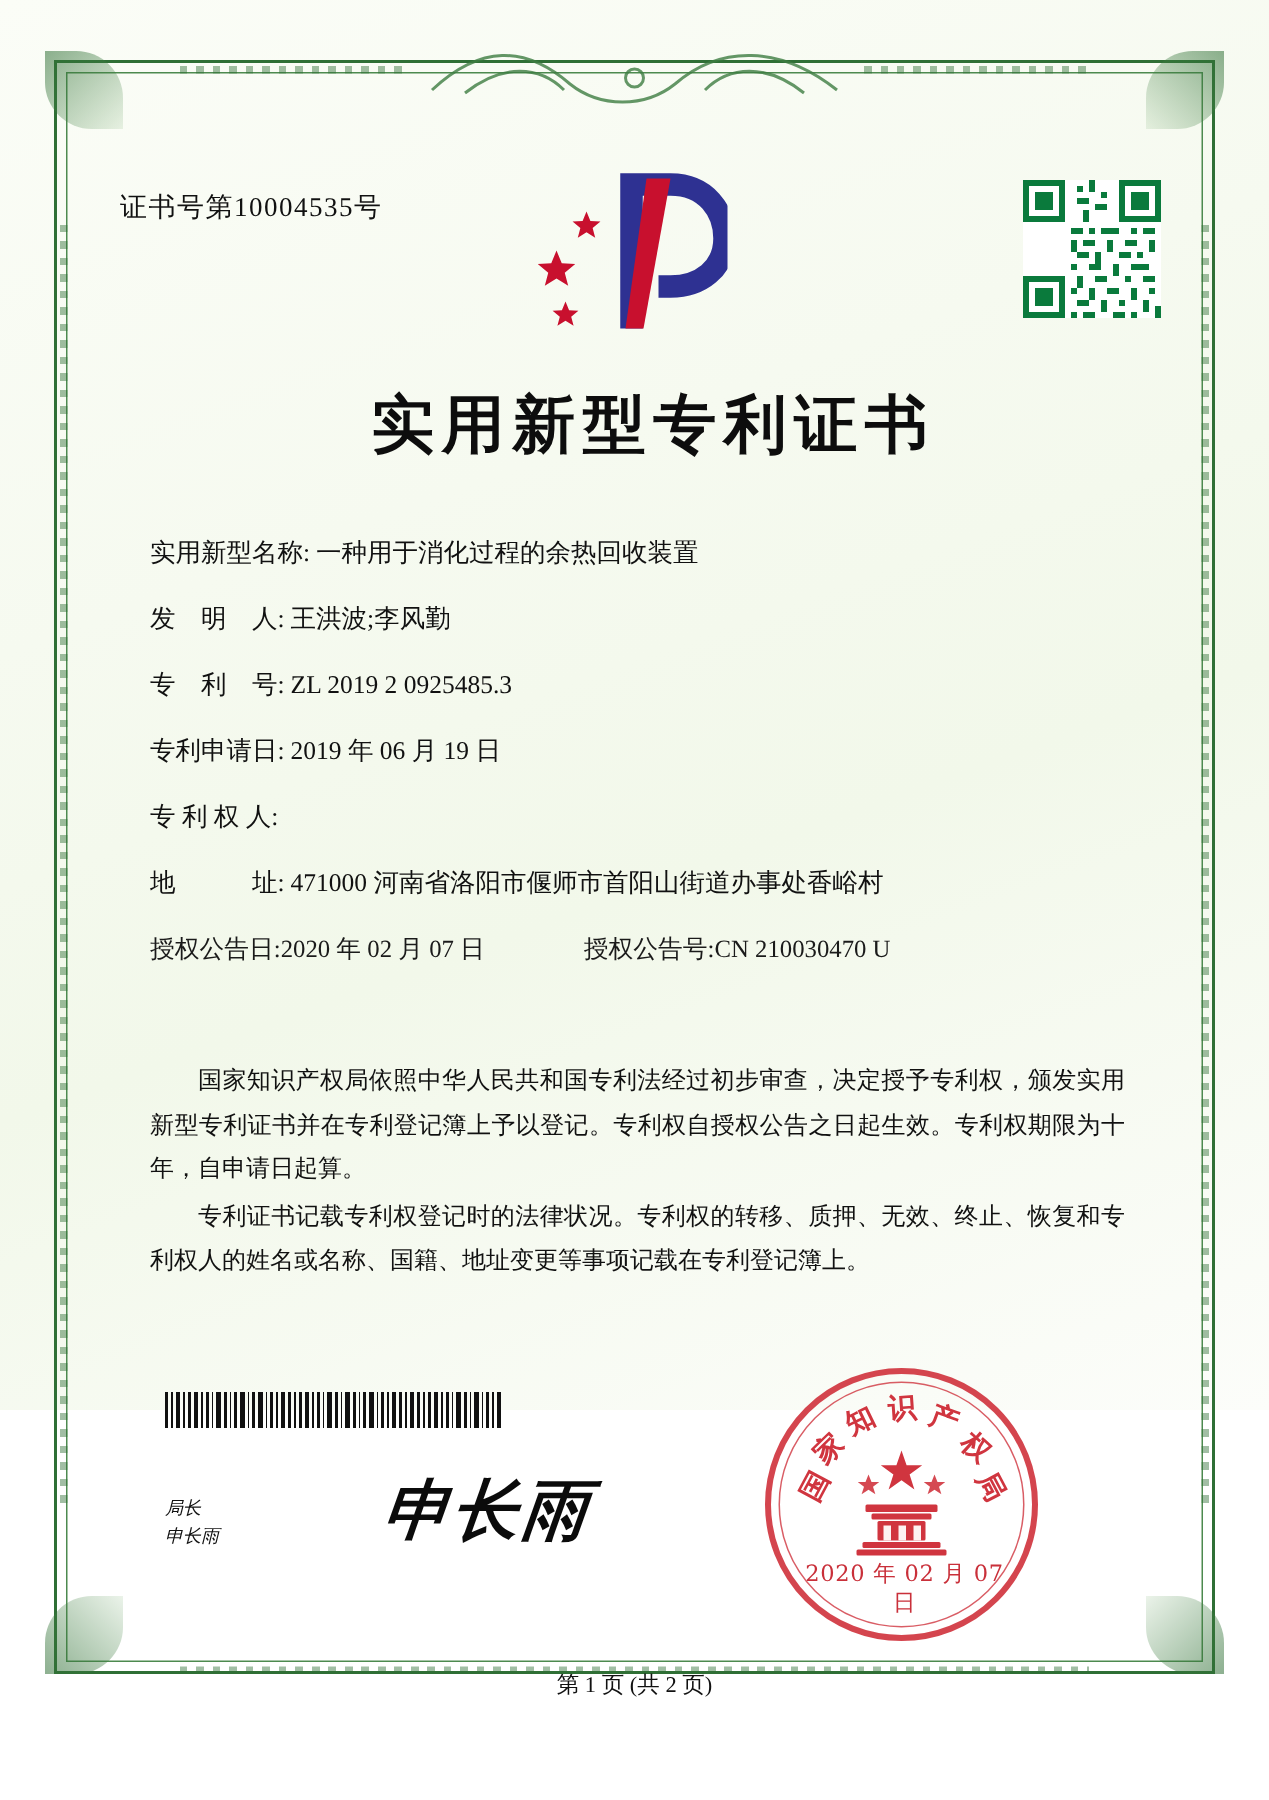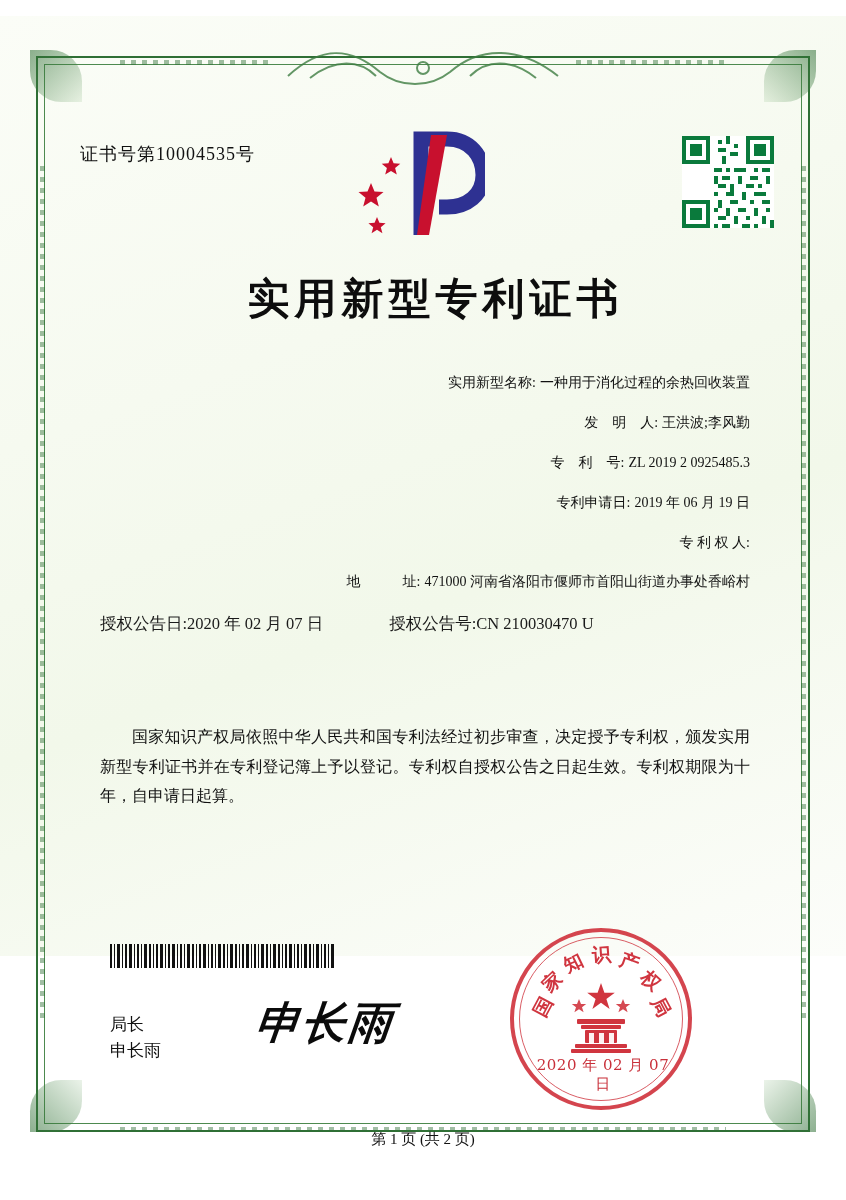--- a/index.html
+++ b/index.html
@@ -11,21 +11,21 @@
     width: 846px;
     height: 1200px;
     font-family: "Liberation Serif", "DejaVu Serif", serif;
     color: #1a1a1a;
     position: relative;
     overflow: hidden;
   }
 
   .page {
     position: absolute;
-    left: 0; top: 16px;
+    left: 0; top: 0;
     width: 846px;
     height: 940px;
     background: linear-gradient(160deg, #fbfdf7 0%, #f6faf0 35%, #f2f8ea 60%, #fcfdfa 100%);
   }
 
   
   .border-outer {
     position: absolute;
     left: 36px; top: 40px;
     width: 774px; height: 1076px;
@@ -108,23 +108,22 @@
   
   .fields {
     position: absolute;
     left: 100px; top: 358px;
     width: 650px;
   }
   .field {
     display: flex;
     align-items: baseline;
     margin-bottom: 21px;
-    font-size: 14px;
+    font-size: 17px;
     line-height: 1.35;
-    justify-content: flex-end;
   }
   .field .lbl {
     white-space: pre;
     color: #111;
   }
   .field .val {
     color: #111;
     margin-left: 4px;
   }
   .field-inline {
@@ -158,23 +157,24 @@
   .barcode {
     position: absolute;
     left: 110px; top: 928px;
     width: 226px; height: 24px;
   }
 
   
   .sig-label {
     position: absolute;
     left: 110px; top: 996px;
-    font-size: 17px;
+    font-size: 12px;
     line-height: 1.55;
     color: #111;
+    font-style: italic;
   }
   .signature {
     position: absolute;
     left: 255px; top: 978px;
     width: 190px; height: 76px;
     font-family: "DejaVu Serif", serif;
     font-size: 44px;
     font-style: italic;
     font-weight: bold;
     color: #0b0b0b;
@@ -402,20 +402,21 @@
       <span class="seg2">
         <span class="lbl">授权公告号:</span>
         <span class="val">CN 210030470 U</span>
       </span>
     </div>
 
   </div>
 
   <div class="body-text">
     <p>国家知识产权局依照中华人民共和国专利法经过初步审查，决定授予专利权，颁发实用新型专利证书并在专利登记簿上予以登记。专利权自授权公告之日起生效。专利权期限为十年，自申请日起算。</p>
+    <p>专利证书记载专利权登记时的法律状况。专利权的转移、质押、无效、终止、恢复和专利权人的姓名或名称、国籍、地址变更等事项记载在专利登记簿上。</p>
   </div>
 
   <div class="barcode">
     <svg width="226" height="24" viewBox="0 0 226 24" shape-rendering="crispEdges">
       <g fill="#111">
         <rect x="0" y="0" width="2" height="24"></rect>
           <rect x="4" y="0" width="1" height="24"></rect>
         <rect x="7" y="0" width="3" height="24"></rect>
           <rect x="12" y="0" width="1" height="24"></rect>
         <rect x="15" y="0" width="2" height="24"></rect>

